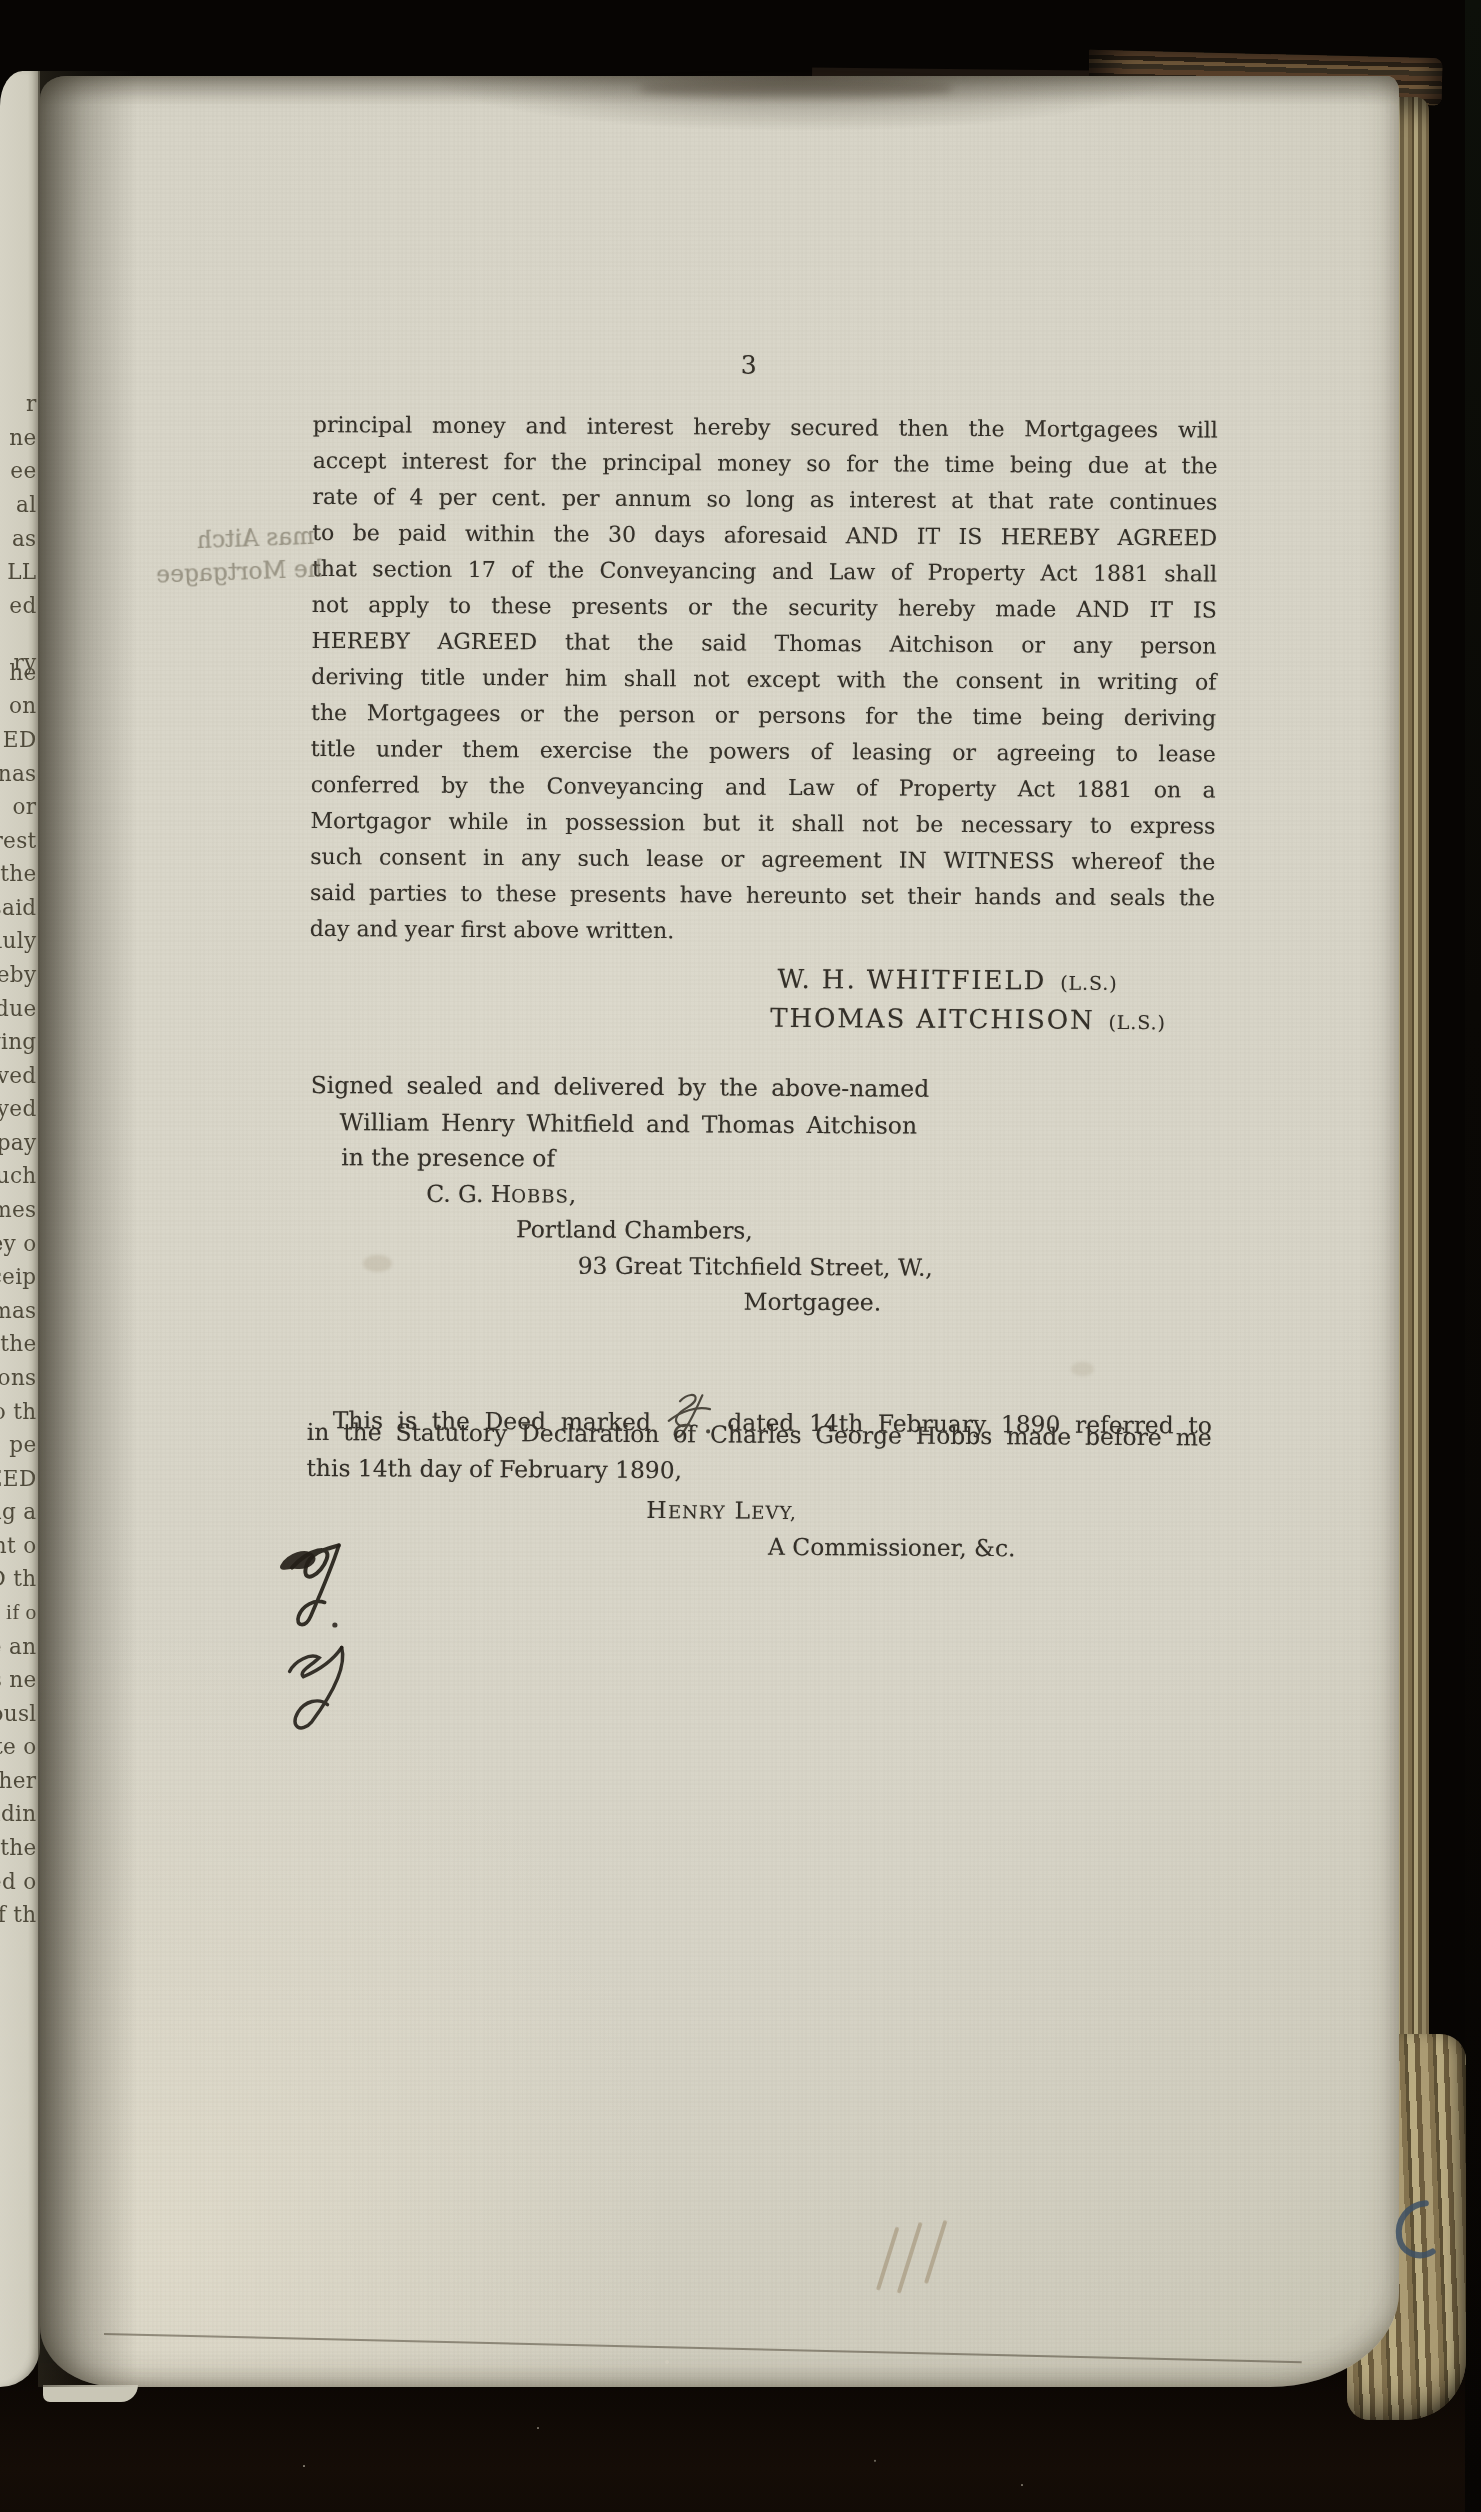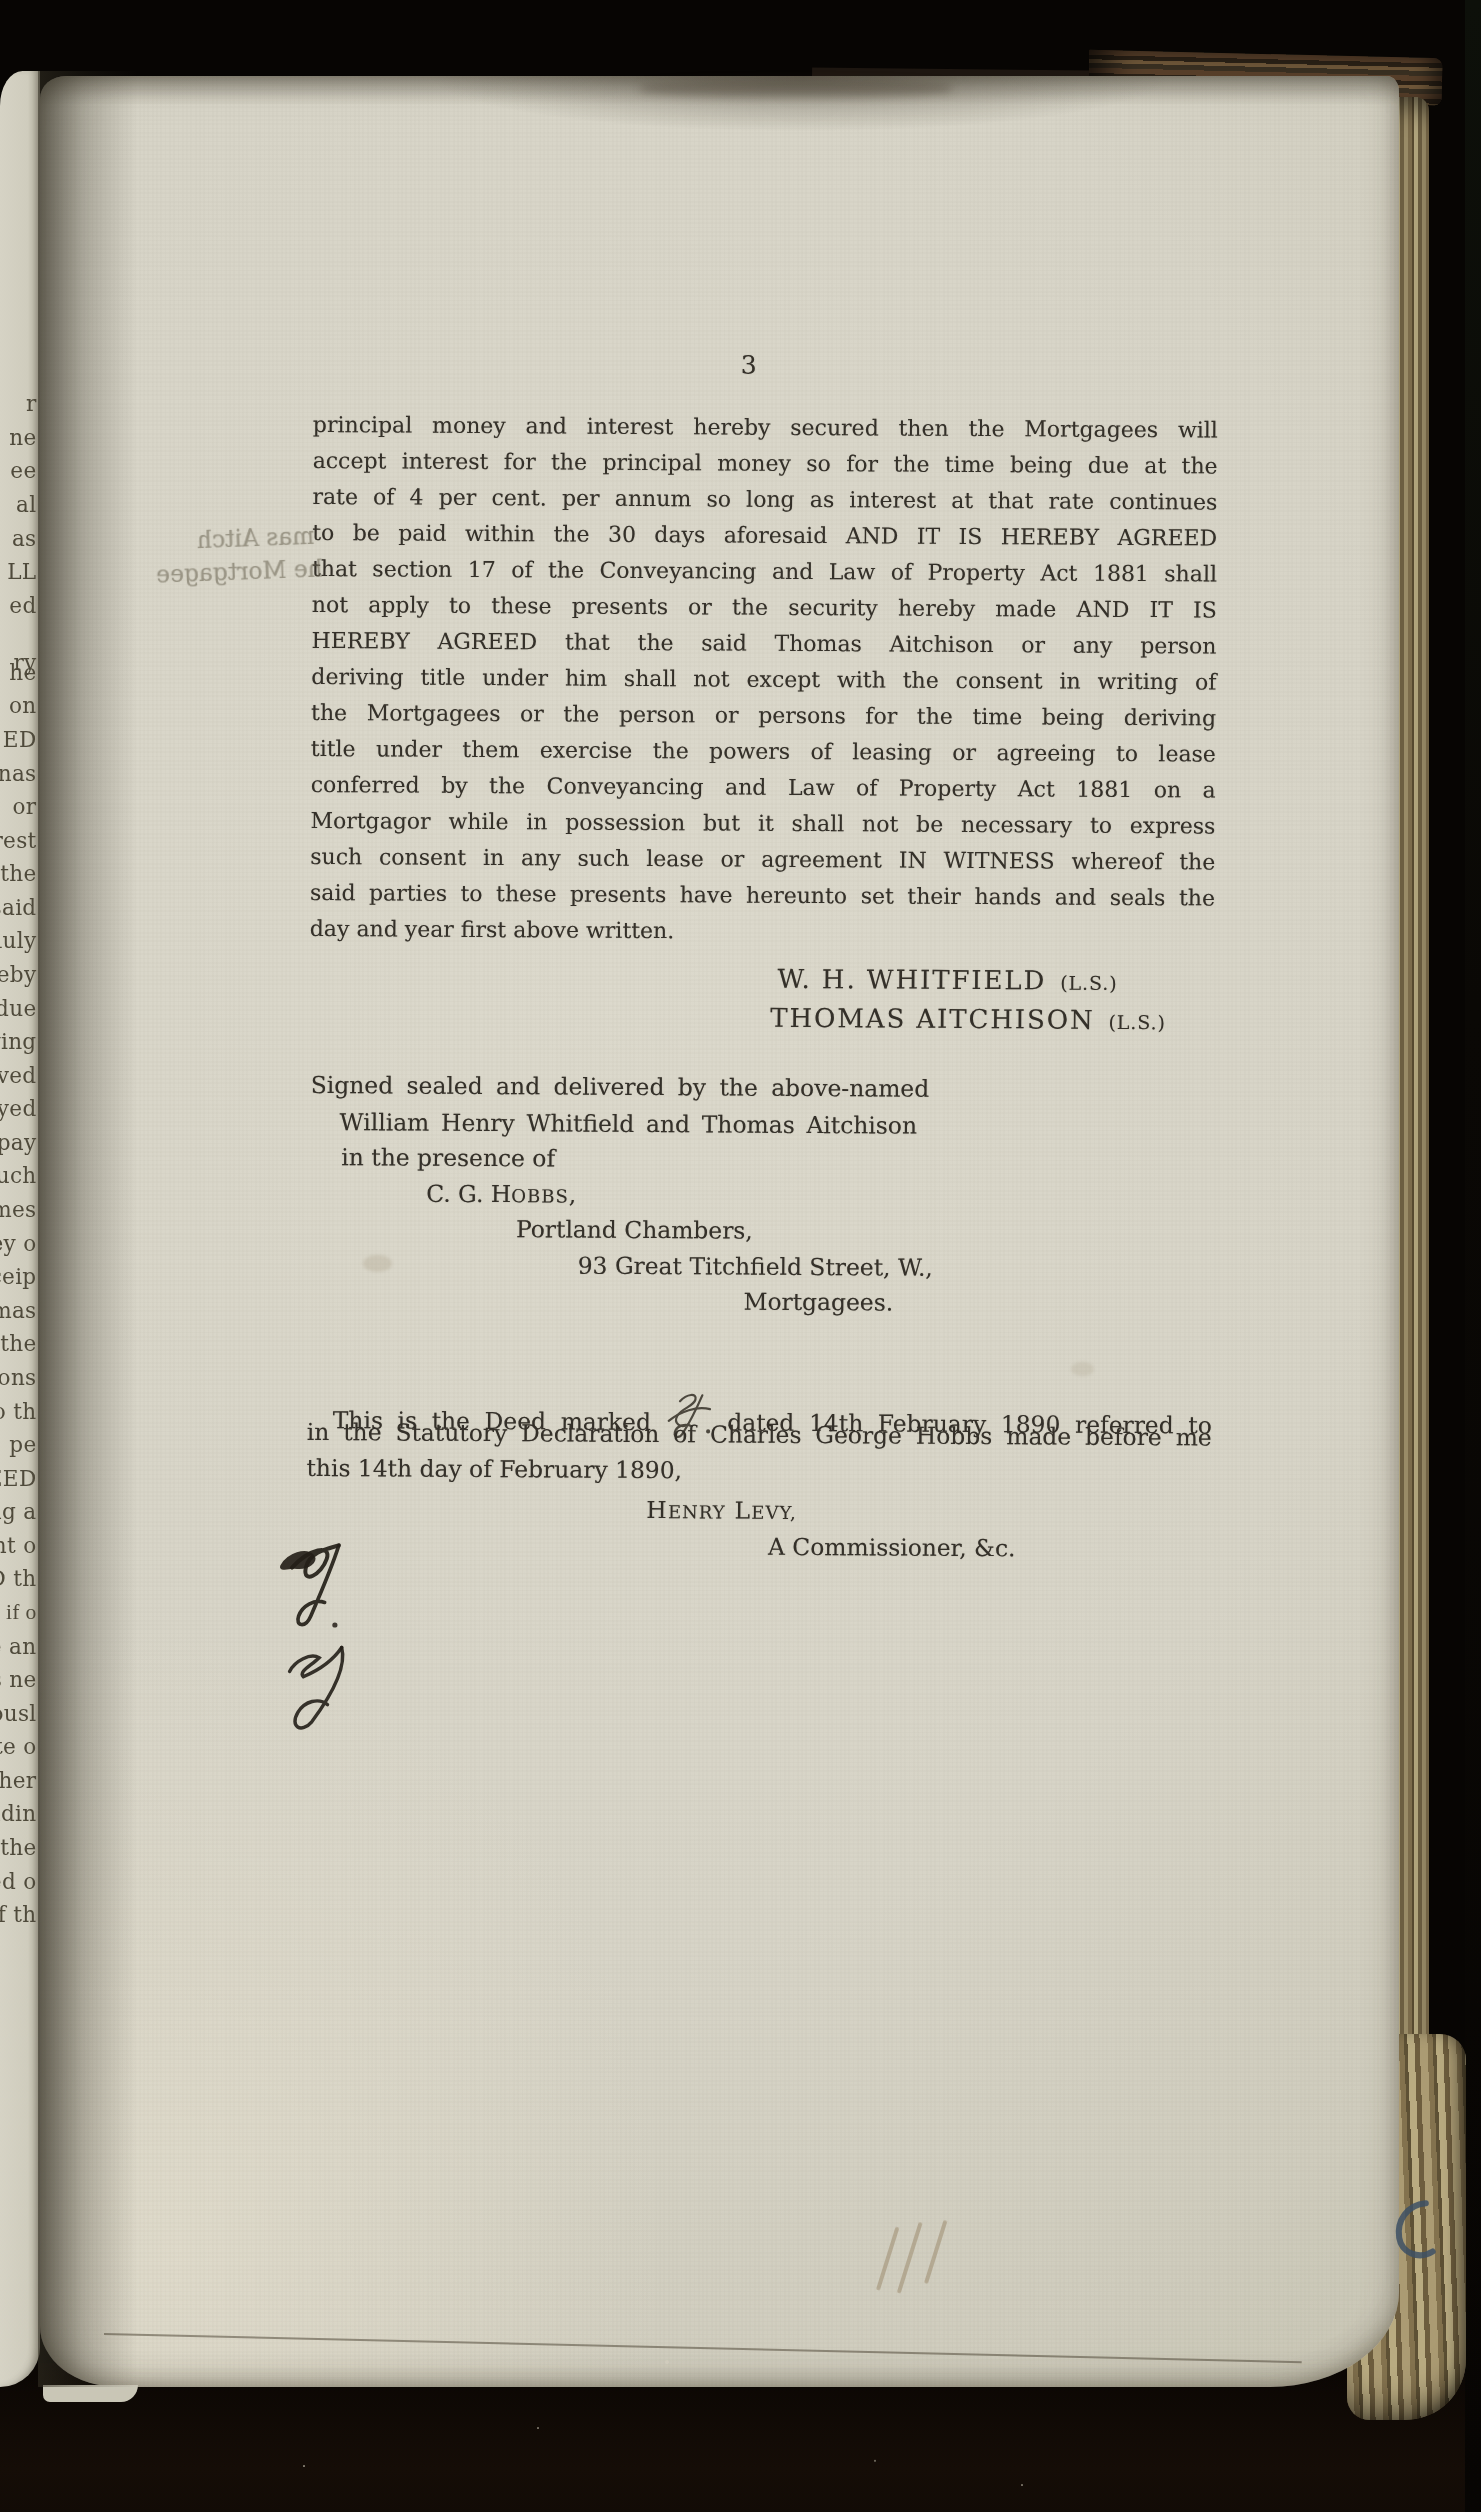--- a/index.html
+++ b/index.html
@@ -235,21 +235,21 @@
     <div class="sig-line sig-2">
       <span>THOMAS AITCHISON</span><span class="seal">(L.S.)</span>
     </div>
 
     <div class="att att-1">Signed sealed and delivered by the above-named</div>
     <div class="att att-2">William Henry Whitfield and Thomas Aitchison</div>
     <div class="att att-3">in the presence of</div>
     <div class="att att-4"><span class="seg-n">C. G. H</span><span class="seg-sc">OBBS</span><span class="seg-n">,</span></div>
     <div class="att att-5">Portland Chambers,</div>
     <div class="att att-6">93 Great Titchfield Street, W.,</div>
-    <div class="att att-7">Mortgagees.</div>
+    <div class="att att-7">Mortgagee.</div>
 
     <div class="deed deed-1 jsingle">
       <span>This is the Deed marked</span>
       <span class="mark-wrap"><svg width="47" height="48" viewBox="0 0 54 56">
           <g fill="none" stroke="#3a352c" stroke-width="2.6" stroke-linecap="round" opacity=".88">
             <path d="M16,12 C24,3 36,2 34,10 C32,18 18,20 13,29 C8,38 17,44 26,39"></path>
             <path d="M42,5 C36,19 28,36 19,50 C15,56 7,54 11,46 C14,40 22,38 30,41"></path>
             <path d="M3,35 C16,24 36,17 51,21"></path>
           </g>
           <circle cx="49" cy="47" r="2.4" fill="#3a352c" opacity=".88"></circle>

